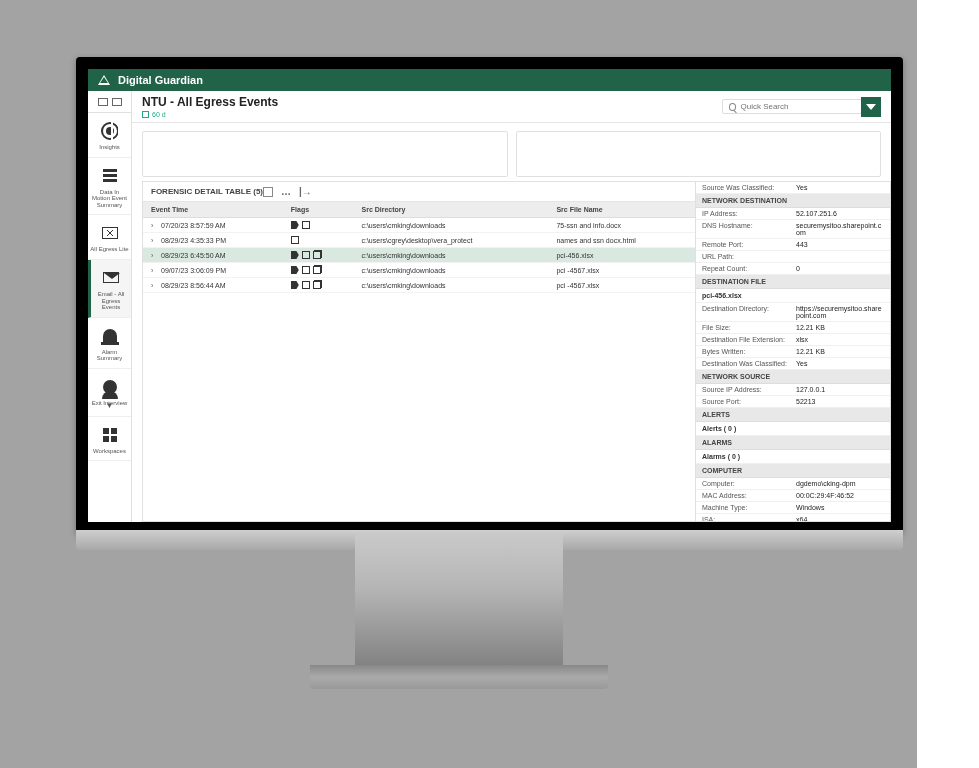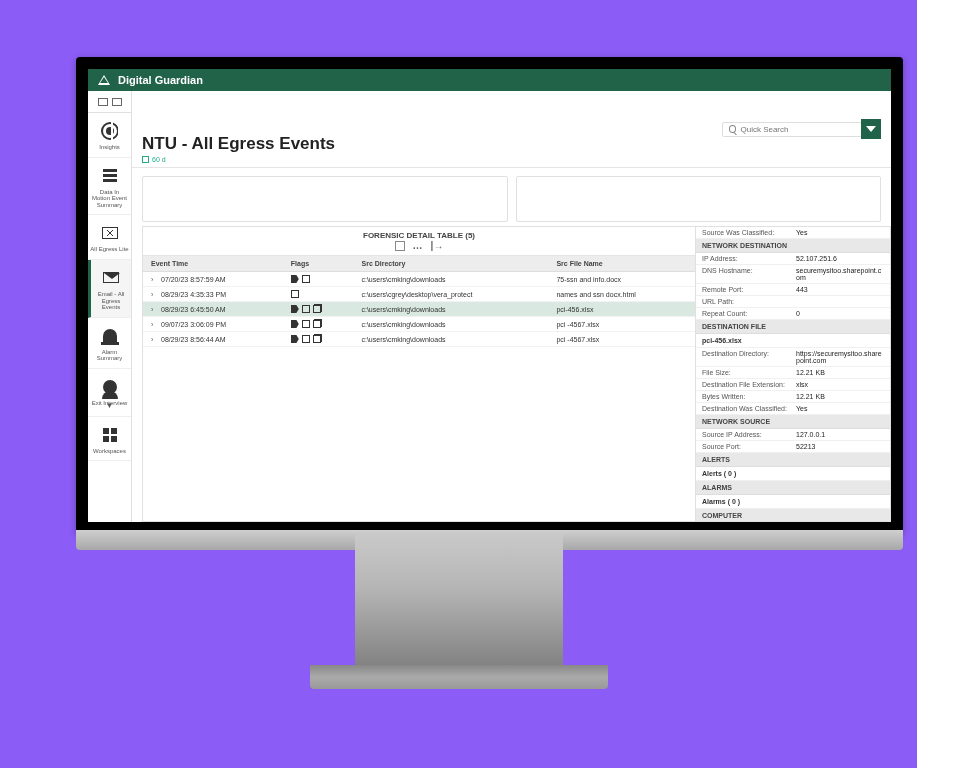--- a/index.html
+++ b/index.html
@@ -1,48 +1,48 @@
 <!DOCTYPE html>
 <html><head>
 <meta charset="utf-8">
 <style>
 * { box-sizing: border-box; margin: 0; padding: 0; }
 body { background: #fff; font-family: Arial, Helvetica, sans-serif; font-size: 10px; color: #333; }
-.viewport { width: 917px; height: 768px; position: relative; background: #8b5cf6; display:flex; flex-direction:column; align-items:center;}
+.viewport { width: 917px; height: 768px; position: relative; background: #a3a3a3; display:flex; flex-direction:column; align-items:center;}
 .monitor-shell { position: absolute; left: 76px; top: 57px; width: 827px; height: 477px; background:#000; border-radius:4px; padding:12px; box-shadow: 0 2px 6px rgba(0,0,0,0.3);}
 .screen { background:#fff; width:100%; height:100%; overflow:hidden; display:flex; flex-direction:column; }
 .app-header { background:#216349; color:#fff; height:22px; display:flex; align-items:center; padding:0 10px; }
 .app-header .tri { width:0;height:0;border-left:6px solid transparent;border-right:6px solid transparent;border-bottom:10px solid #fff; position:relative; margin-right:8px;}
 .app-header .tri::after{content:"";position:absolute;left:-4px;top:2px;width:0;height:0;border-left:4px solid transparent;border-right:4px solid transparent;border-bottom:6px solid #216349;}
 .app-title { font-size:11px; font-weight:bold;}
 .body { flex:1; display:flex; overflow:hidden;}
 .sidebar { width:44px; border-right:1px solid #e0e0e0; display:flex; flex-direction:column; align-items:center; }
 .view-toggle { width:100%; height:22px; border-bottom:1px solid #e0e0e0; display:flex; align-items:center; justify-content:center; gap:4px;}
 .view-toggle span{width:10px;height:8px;border:1px solid #666;display:inline-block;}
 .side-item { width:100%; padding:8px 2px 6px; text-align:center; border-bottom:1px solid #eee; cursor:pointer; position:relative;}
 .side-item.active { border-left:3px solid #216349; background:#f5f5f5;}
 .side-label { font-size:6px; color:#555; line-height:1.1; display:block; margin-top:3px;}
 .side-icon { width:20px; height:20px; margin:0 auto; display:flex;align-items:center;justify-content:center;}
 .main { flex:1; display:flex; flex-direction:column; overflow:hidden;}
 .page-header { display:flex; align-items:center; justify-content:space-between; padding:4px 10px; border-bottom:1px solid #e5e5e5;}
-.page-title-block .title { font-size:17px; font-weight:bold; color:#222;margin-top:39px;}
+.page-title-block .title { font-size:12px; font-weight:bold; color:#222;}
 .page-title-block .sub { font-size:7px; color:#2a8; display:flex; align-items:center; gap:3px; margin-top:2px;}
 .page-title-block .sub .cal{width:7px;height:7px;border:1px solid #2a8;display:inline-block;}
 .search-wrap{display:flex;align-items:center;gap:0;margin-left:24px;}
 .search-box { border:1px solid #ddd; border-radius:2px; display:flex; align-items:center; padding:2px 6px; width:140px; background:#fff;}
 .search-box input{border:none;outline:none;font-size:8px;width:100%;}
 .search-box .mag{width:8px;height:8px;border:1px solid #888;border-radius:50%;margin-right:4px;position:relative;}
 .search-box .mag::after{content:"";position:absolute;width:4px;height:1px;background:#888;transform:rotate(45deg);bottom:-2px;right:-2px;}
 .filter-btn{width:20px;height:20px;background:#216349;display:flex;align-items:center;justify-content:center;margin-left:-1px;}
 .filter-btn .funnel{width:0;height:0;border-left:5px solid transparent;border-right:5px solid transparent;border-top:6px solid #fff;}
 .charts-row{display:flex;gap:8px;padding:8px 10px 4px;height:58px;}
 .chart-placeholder{flex:1;border:1px solid #e0e0e0;border-radius:2px;background:#fff;}
 .content-row{flex:1;display:flex;overflow:hidden;padding:0 0 0 10px;}
 .table-panel{flex:1;border:1px solid #e0e0e0;display:flex;flex-direction:column;overflow:hidden;}
-.table-panel-header{display:flex;align-items:center;justify-content:flex-end;padding:4px 8px;border-bottom:1px solid #e5e5e5;font-size:8px;font-weight:bold;color:#444;flex-direction:column;}
+.table-panel-header{display:flex;align-items:center;justify-content:flex-start;padding:4px 8px;border-bottom:1px solid #e5e5e5;font-size:8px;font-weight:bold;color:#444;}
 .table-tools{display:flex;align-items:center;gap:8px;color:#666;font-size:10px;}
 .table-tools .icon{width:10px;height:10px;border:1px solid #888;display:inline-block;}
 .tbl{width:100%;border-collapse:collapse;font-size:7px;}
 .tbl th{background:#ededed;text-align:left;padding:4px 8px;font-weight:bold;border-bottom:1px solid #ddd;color:#444;}
 .tbl td{padding:3px 8px;border-bottom:1px solid #f2f2f2;white-space:nowrap;}
 .tbl tr.selected td{background:#d9e8e0;}
 .exp{display:inline-block;width:6px;margin-right:4px;color:#555;cursor:pointer;}
 .flag-icons{display:flex;gap:3px;}
 .flag-icons span{width:8px;height:8px;display:inline-block;}
 .ico-tag{background:#333;clip-path:polygon(0 0,70% 0,100% 50%,70% 100%,0 100%);}

